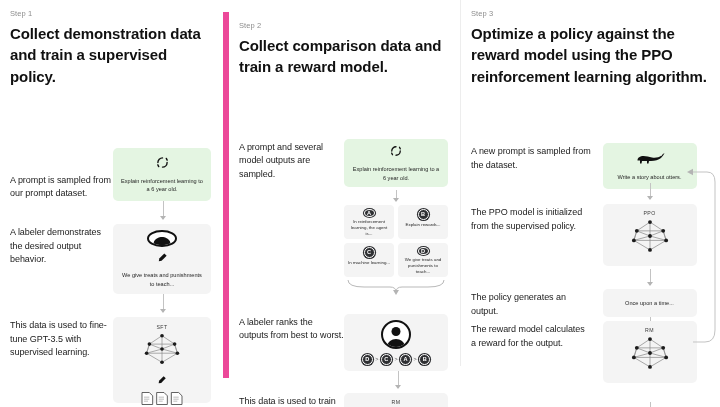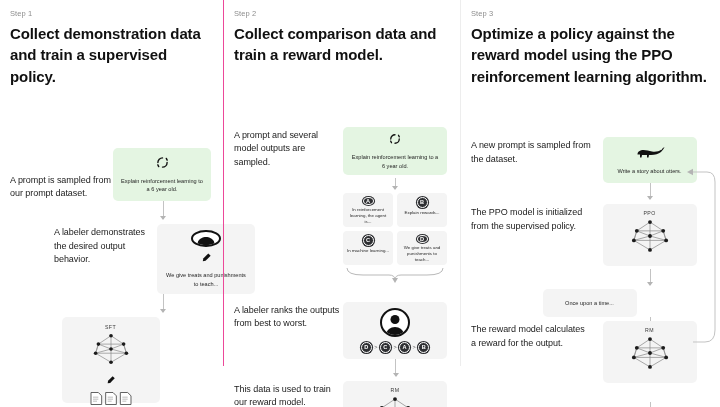--- a/index.html
+++ b/index.html
@@ -20,21 +20,21 @@
     display: flex;
     background: #ffffff;
   }
 
   .column {
     position: relative;
     height: 366px;
     padding: 9px 12px 0 10px;
   }
   .col-1 { width: 223px; }
-  .col-2 { width: 237px; border-left: 1px solid #ec4899; }
+  .col-2 { width: 237px; border-left: 6px solid #ec4899; margin-top: 12px; }
   .col-3 { width: 260px; border-left: 1px solid #ededed; }
 
   .step-label {
     font-size: 7.5px;
     color: #8e8e8e;
     letter-spacing: .1px;
     margin-bottom: 5px;
   }
 
   .step-title {
@@ -217,38 +217,39 @@
                 </g>
               </svg>
             </span>
             <div class="card-text">Explain reinforcement learning to a 6 year old.</div>
           </div>
         </div>
       </div>
 
       <div class="arrow" style="top:108px;height:18px;left:calc(104px + 50% - 52px);"></div>
 
-      <div class="row" style="top:131px;margin-left:44px;">
+      <div class="row" style="top:131px;">
         <div class="caption">A labeler demonstrates the desired output behavior.</div>
         <div class="gfx">
           <div class="card" style="width:98px;height:70px;">
             <span class="person-ring"></span>
             <span class="icon" style="margin-top:2px;">
               <svg width="11" height="11" viewBox="0 0 24 24">
                 <path d="M16 3l5 5-11 11-6 1 1-6z" fill="#111"></path>
               </svg>
             </span>
             <div class="card-text">We give treats and punishments to teach...</div>
           </div>
         </div>
       </div>
 
       <div class="arrow" style="top:201px;height:18px;left:calc(104px + 50% - 52px);"></div>
 
       <div class="row" style="top:224px;">
+        <div class="caption">This data is used to fine-tune GPT-3.5 with supervised learning.</div>
         <div class="gfx">
           <div class="card" style="width:98px;height:86px;justify-content:flex-start;padding-top:7px;">
             <div class="card-tag">SFT</div>
             <span class="icon">
               <svg width="42" height="34" viewBox="0 0 60 48">
                 <g stroke="#8a8a8a" stroke-width="1" fill="none">
                   <path d="M30 5 L12 17 L8 30 L30 43 L52 30 L48 17 Z"></path>
                   <path d="M30 5 L30 24 M12 17 L30 24 M48 17 L30 24 M8 30 L30 24 M52 30 L30 24 M30 43 L30 24"></path>
                   <path d="M12 17 L48 17 M8 30 L52 30 M12 17 L8 30 M48 17 L52 30"></path>
                 </g>
@@ -392,21 +393,21 @@
 
     </div>
   </div>
 
   <div class="column col-3">
     <div class="step-label">Step 3</div>
     <div class="step-title">Optimize a policy against the reward model using the PPO reinforcement learning algorithm.</div>
 
     <div class="rows">
 
-      <div class="row" style="top:44px;">
+      <div class="row" style="top:50px;">
         <div class="caption">A new prompt is sampled from the dataset.</div>
         <div class="gfx">
           <div class="card green" style="width:94px;height:46px;">
             <span class="icon">
               <svg width="32" height="14" viewBox="0 0 64 28">
                 <path d="M7 19 C7 13 12 10 19 10 C25 10 30 12 36 13 C43 14 50 13 55 9
                          C57 7 59 5 61 4 C59 8 57 11 54 14 C49 18 42 20 34 20
                          L30 20 L29 25 L26 25 L26 20 L16 20 L15 25 L12 25 L12 19 Z" fill="#111"></path>
                 <circle cx="55" cy="8" r="1" fill="#fff"></circle>
               </svg>
@@ -441,20 +442,21 @@
                 </g>
               </svg>
             </span>
           </div>
         </div>
       </div>
 
       <div class="arrow" style="top:176px;height:16px;left:calc(120px + 50% - 60px);"></div>
 
       <div class="row" style="top:196px;">
+        <div class="caption">The policy generates an output.</div>
         <div class="gfx">
           <div class="card" style="width:94px;height:28px;">
             <div class="card-text" style="margin-top:0;">Once upon a time...</div>
           </div>
         </div>
       </div>
 
       <div class="arrow" style="top:224px;height:16px;left:calc(120px + 50% - 60px);"></div>
 
       <div class="row" style="top:228px;">

